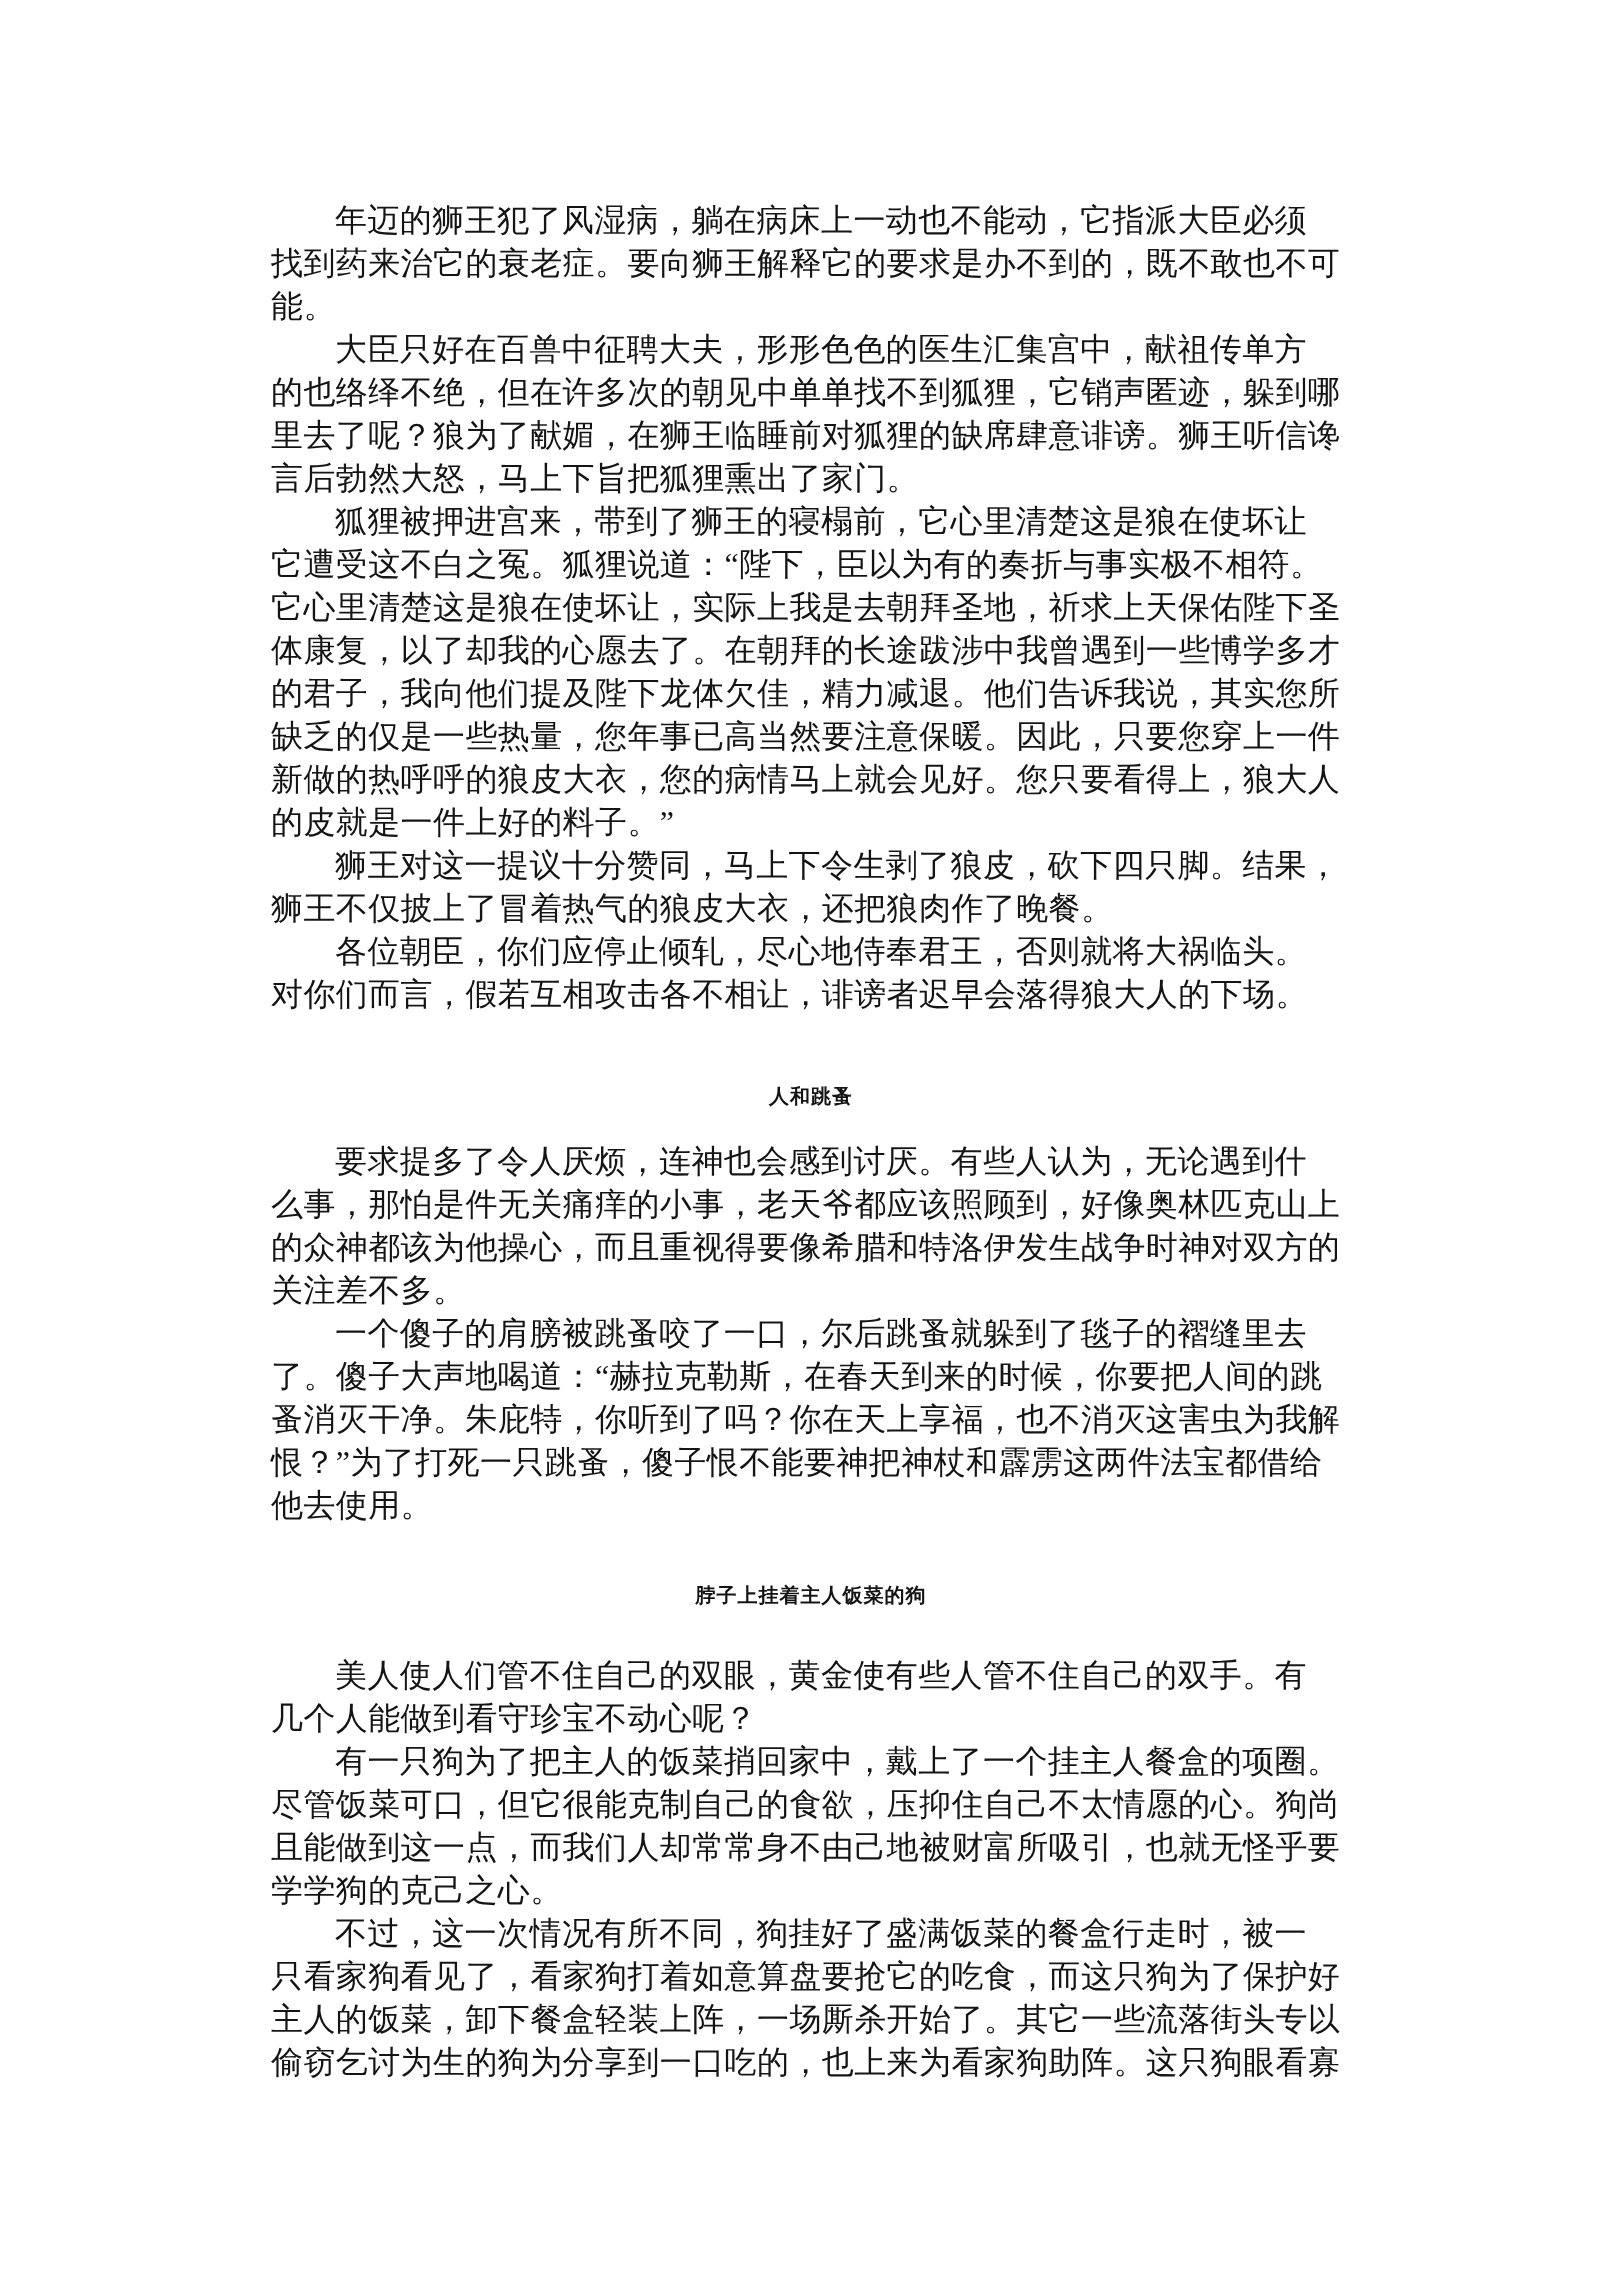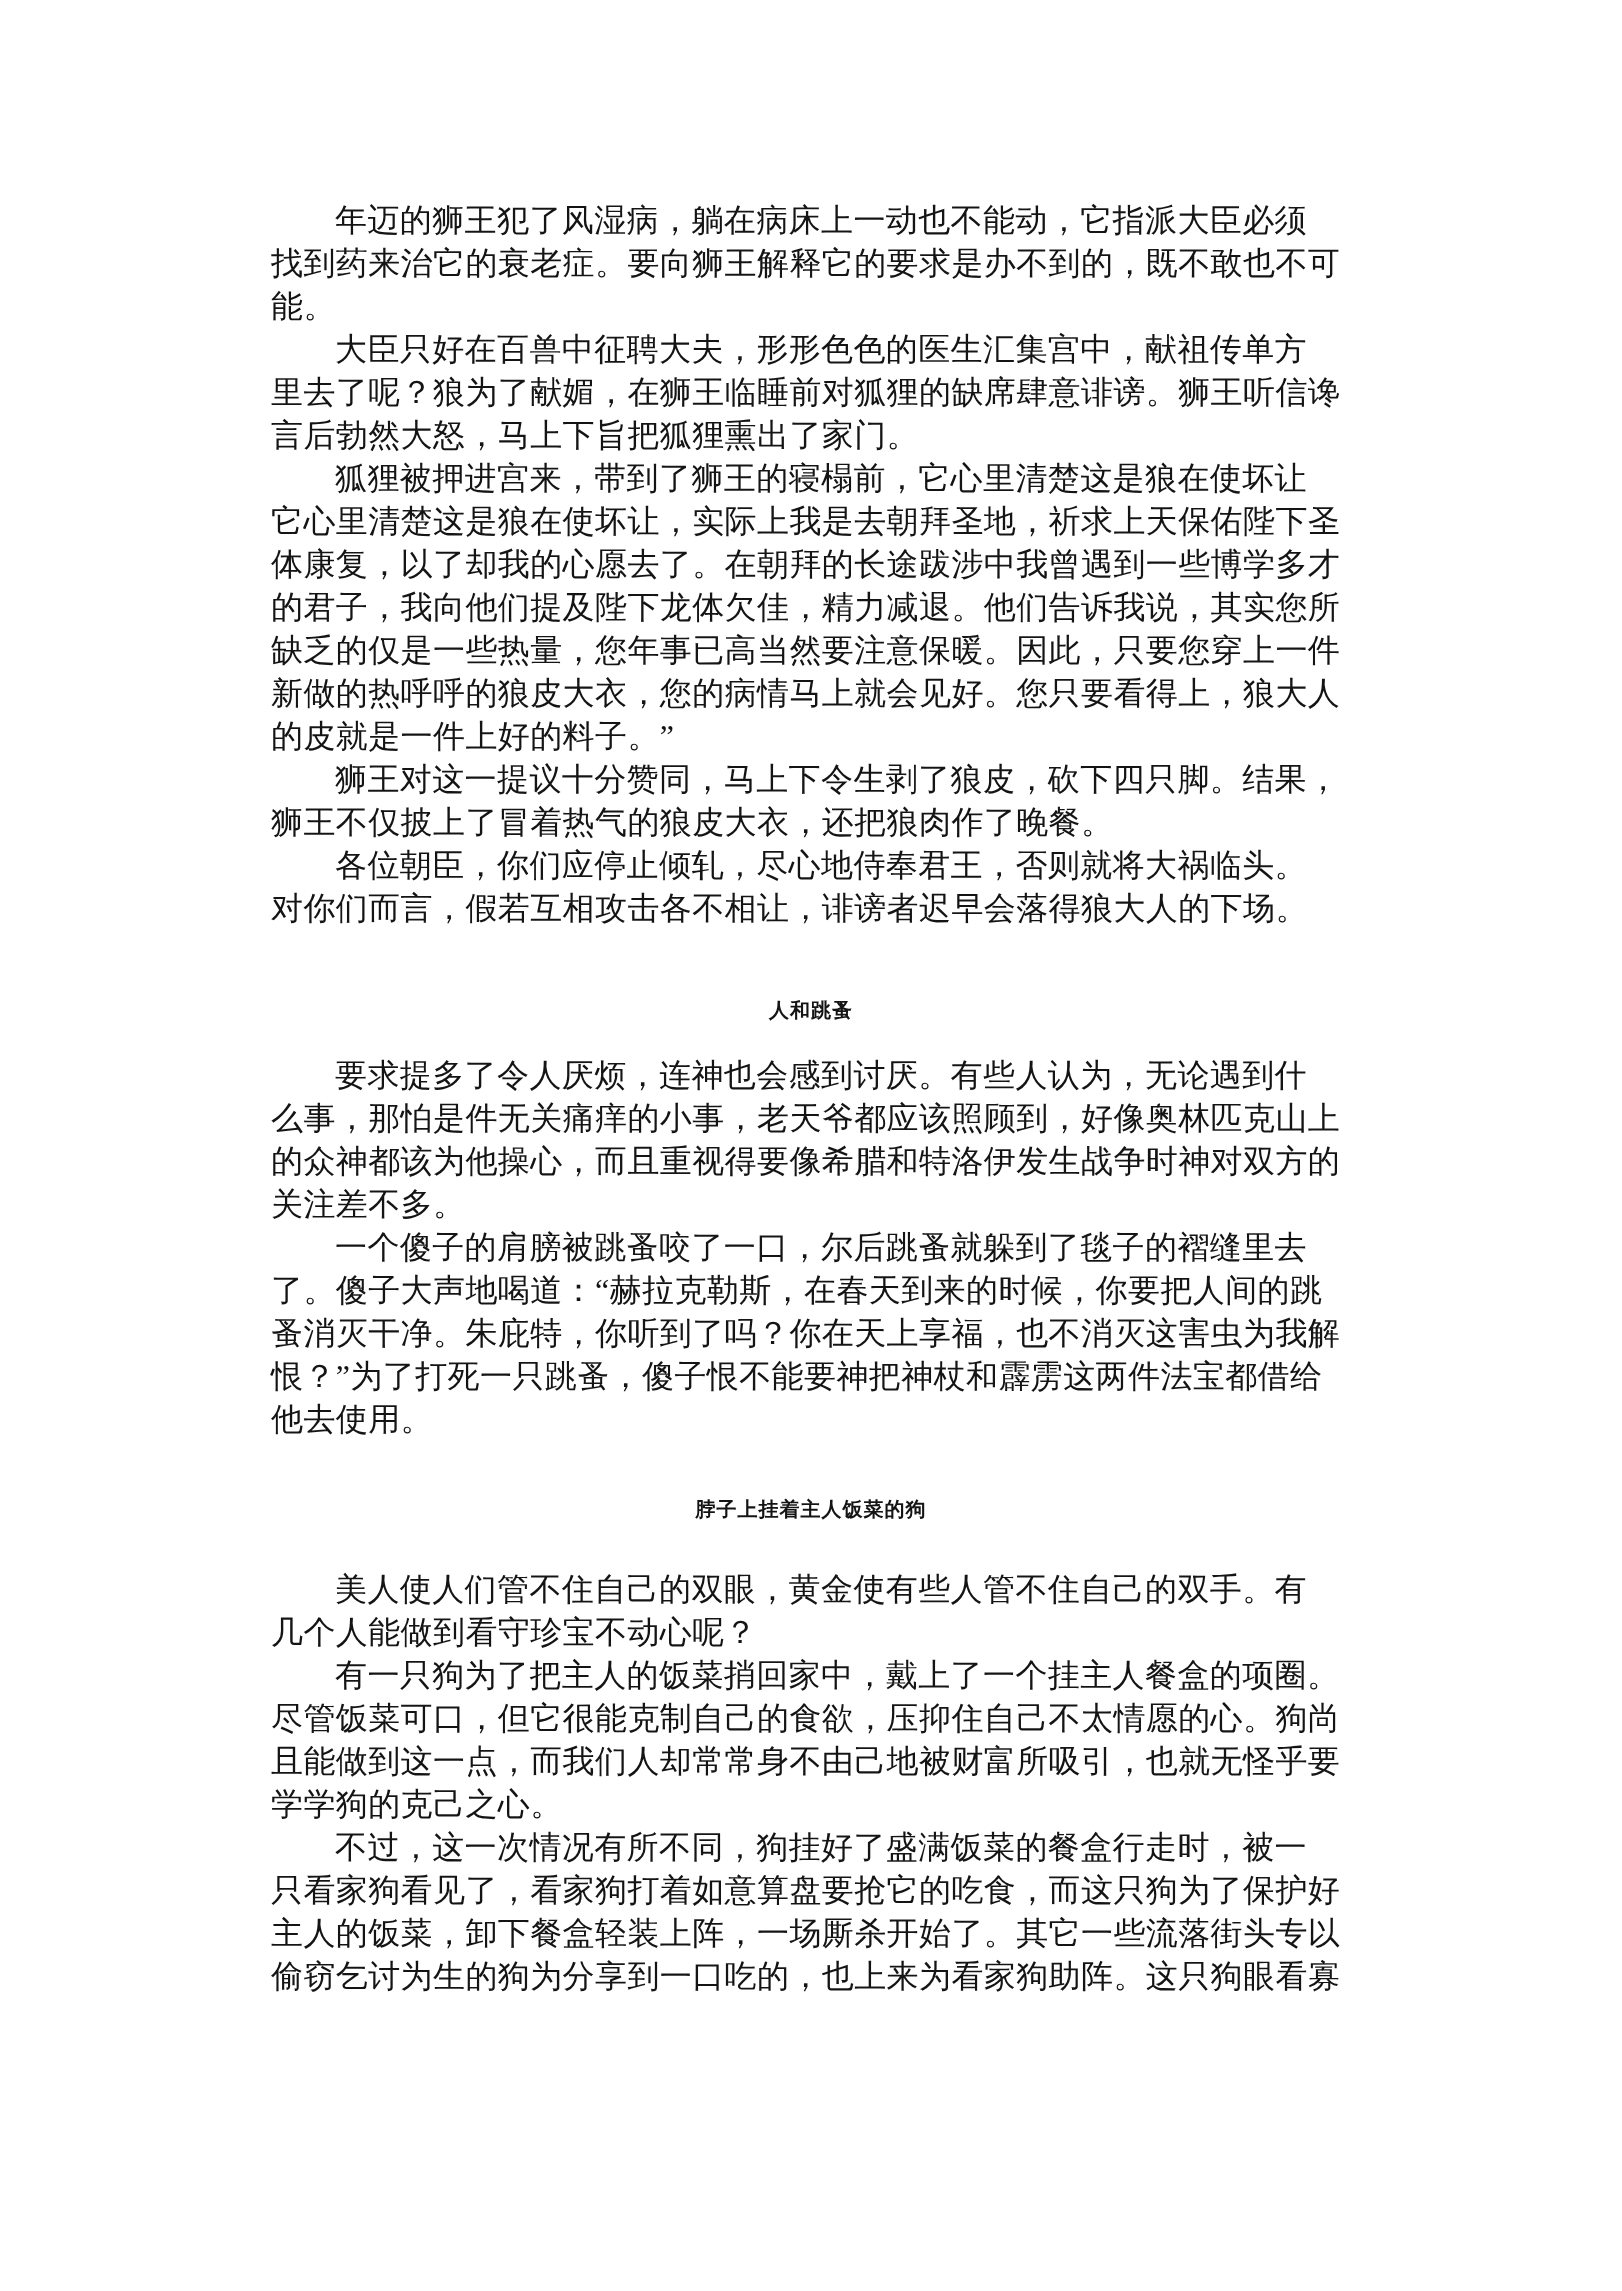--- a/index.html
+++ b/index.html
@@ -44,25 +44,27 @@
 
 <div class="page" style="background: rgb(255, 255, 255); color: rgb(20, 20, 20);">
   <div class="text-column">
       <div class="paragraph">
         <div class="line first">年迈的狮王犯了风湿病，躺在病床上一动也不能动，它指派大臣必须</div>
         <div class="line">找到药来治它的衰老症。要向狮王解释它的要求是办不到的，既不敢也不可</div>
         <div class="line">能。</div>
       </div>
       <div class="paragraph">
         <div class="line first">大臣只好在百兽中征聘大夫，形形色色的医生汇集宫中，献祖传单方</div>
+        <div class="line">的也络绎不绝，但在许多次的朝见中单单找不到狐狸，它销声匿迹，躲到哪</div>
         <div class="line">里去了呢？狼为了献媚，在狮王临睡前对狐狸的缺席肆意诽谤。狮王听信谗</div>
         <div class="line">言后勃然大怒，马上下旨把狐狸熏出了家门。</div>
       </div>
       <div class="paragraph">
         <div class="line first">狐狸被押进宫来，带到了狮王的寝榻前，它心里清楚这是狼在使坏让</div>
+        <div class="line">它遭受这不白之冤。狐狸说道：“陛下，臣以为有的奏折与事实极不相符。</div>
         <div class="line">它心里清楚这是狼在使坏让，实际上我是去朝拜圣地，祈求上天保佑陛下圣</div>
         <div class="line">体康复，以了却我的心愿去了。在朝拜的长途跋涉中我曾遇到一些博学多才</div>
         <div class="line">的君子，我向他们提及陛下龙体欠佳，精力减退。他们告诉我说，其实您所</div>
         <div class="line">缺乏的仅是一些热量，您年事已高当然要注意保暖。因此，只要您穿上一件</div>
         <div class="line">新做的热呼呼的狼皮大衣，您的病情马上就会见好。您只要看得上，狼大人</div>
         <div class="line">的皮就是一件上好的料子。”</div>
       </div>
       <div class="paragraph">
         <div class="line first">狮王对这一提议十分赞同，马上下令生剥了狼皮，砍下四只脚。结果，</div>
         <div class="line">狮王不仅披上了冒着热气的狼皮大衣，还把狼肉作了晚餐。</div>

